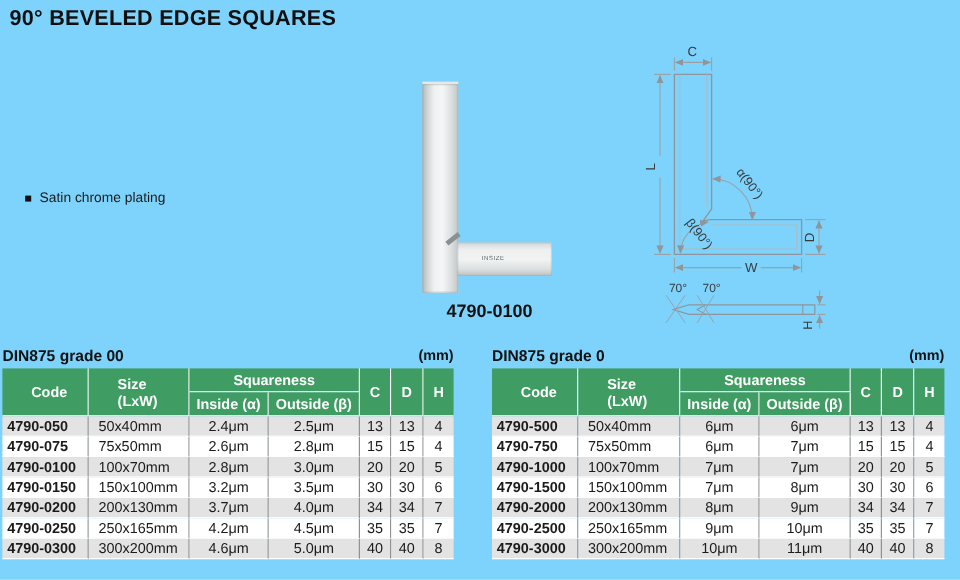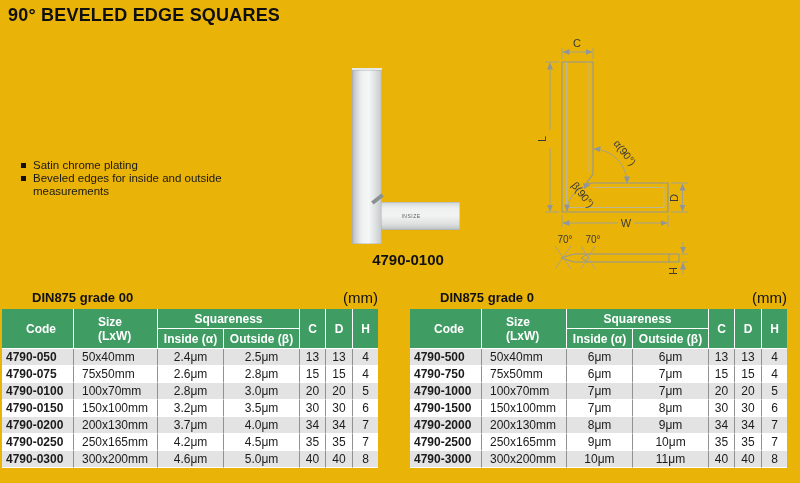--- a/index.html
+++ b/index.html
@@ -1,17 +1,17 @@
 <!DOCTYPE html>
 <html><head>
 <meta charset="utf-8">
 <style>
   html,body{margin:0;padding:0;}
   body{font-family:"Liberation Sans", sans-serif; background:#fff;}
-  .page{position:relative;width:800px;height:483px;background:#eab308;overflow:hidden;}
+  .page{position:relative;width:800px;height:483px;background:#7dd3fc;overflow:hidden;}
 
   
   .page-title{position:absolute;left:8px;top:5px;font-size:18px;font-weight:bold;color:#0f0f0f;letter-spacing:.2px;}
 
   
   .features{position:absolute;left:8px;top:147px;width:218px;margin:12px;padding:0;list-style:none;}
   .features li{position:relative;padding-left:13px;font-size:11.5px;line-height:12.8px;color:#1a1a1a;}
   .features li::before{content:"";position:absolute;left:1px;top:4px;width:5px;height:5px;background:#111;}
 
   
@@ -24,23 +24,23 @@
   .photo-notch{position:absolute;left:371px;top:197px;width:13px;height:4px;background:#8b9093;transform:rotate(-38deg);}
   .photo-logo{position:absolute;left:392px;top:212px;width:38px;height:8px;font-size:5px;line-height:8px;color:#5a5e60;text-align:center;letter-spacing:.5px;}
   .photo-caption{position:absolute;left:342px;top:251px;width:132px;text-align:center;font-size:15px;font-weight:bold;color:#111;}
 
   
   .diagram{position:absolute;left:530px;top:35px;}
   .diagram text{fill:#3a3a3a;font-family:"Liberation Sans",sans-serif;}
 
   
   .spec{position:absolute;top:289px;}
-  .spec-head{display:flex;justify-content:space-between;align-items:center;margin-bottom:3px;margin-left:30px;}
+  .spec-head{display:flex;justify-content:space-between;align-items:flex-start;margin-bottom:3px;}
   .spec-title{font-size:13px;font-weight:bold;color:#111;}
-  .spec-unit{font-size:15px;font-weight:normal;color:#111;}
+  .spec-unit{font-size:12px;font-weight:bold;color:#111;}
   table{border-collapse:separate;border-spacing:0;table-layout:fixed;}
   th{background:#3f9c63;color:#fff;font-weight:bold;font-size:12px;height:19px;padding:0;text-align:center;
      border-right:1px solid #fff;border-bottom:1px solid #fff;}
   th.al{text-align:left;padding-left:24px;}
   th.nobr{border-right:none;}
   td{font-size:12px;height:16px;padding:0;text-align:center;color:#1b1b1b;
      border-right:1px solid #919191;border-bottom:1px solid #fff;}
   td.code{font-weight:bold;text-align:left;padding-left:4px;}
   td.size{text-align:left;padding-left:8px;margin-left:48px;}
   td:last-child{border-right:none;}
@@ -49,21 +49,20 @@
 </style>
 </head>
 <body>
 
 <div class="page">
 
   <div class="page-title">90° BEVELED EDGE SQUARES</div>
 
   <ul class="features">
     <li>Satin chrome plating</li>
-    <li>Beveled edges for inside and outside measurements</li>
   </ul>
 
   <div class="photo-blade"></div>
   <div class="photo-notch"></div>
   <div class="photo-beam"></div>
   <div class="photo-logo">INSIZE</div>
   <div class="photo-caption">4790-0100</div>
 
   <svg class="diagram" width="265" height="245" viewBox="0 0 265 245">
     <defs>

